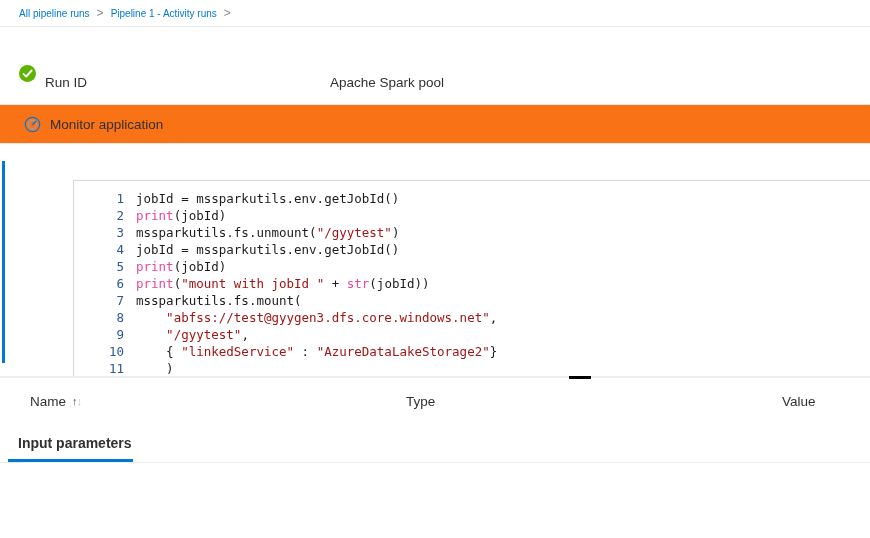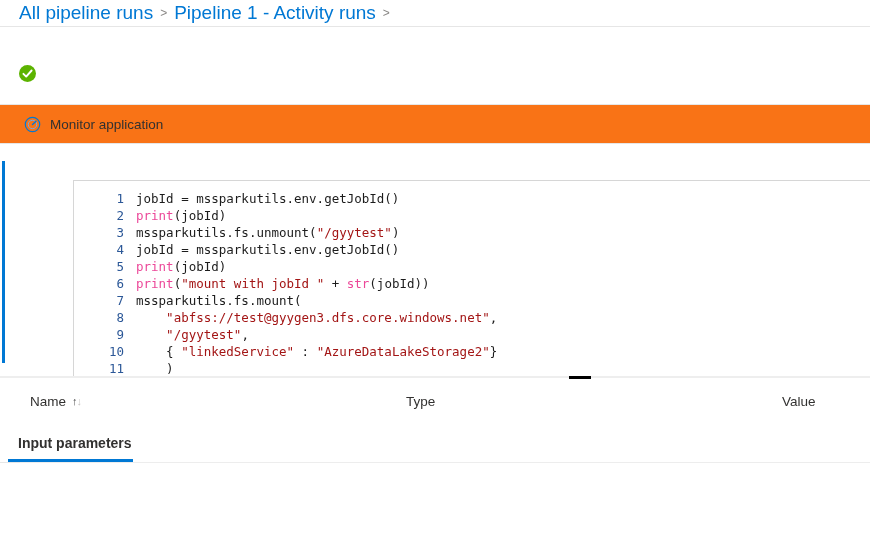--- a/index.html
+++ b/index.html
@@ -23,21 +23,21 @@
     height: 27px;
     display: flex;
     align-items: center;
     padding-left: 19px;
     box-sizing: border-box;
     border-bottom: 1px solid #e6e6e6;
     background: #ffffff;
   }
   .crumb-link {
     color: #0078d4;
-    font-size: 19px;
+    font-size: 10px;
     cursor: pointer;
     white-space: nowrap;
   }
   .crumb-sep {
     color: #8a8886;
     font-size: 12px;
     margin: 0 7px;
     user-select: none;
   }
 
@@ -280,20 +280,24 @@
   <span class="crumb-sep">&gt;</span>
 </div>
 
 <div id="summary">
   <span id="status-icon">
     <svg width="17" height="17" viewBox="0 0 17 17">
       <circle cx="8.5" cy="8.5" r="8.5" fill="#5cb300"></circle>
       <path d="M4.4 8.8 L7.2 11.6 L12.6 5.5" stroke="#ffffff" stroke-width="1.9" fill="none" stroke-linecap="round" stroke-linejoin="round"></path>
     </svg>
   </span>
+  <div id="summary-cols">
+    <span class="sum-col" id="col-runid">Run ID</span>
+    <span class="sum-col" id="col-pool">Apache Spark pool</span>
+  </div>
 </div>
 
 <div id="commandbar">
   <button class="cmd-btn" id="cmd-monitor">
     <span class="cmd-icon">
       <svg width="17" height="17" viewBox="0 0 17 17">
         <circle cx="8.5" cy="8.5" r="7.2" stroke="#0078d4" stroke-width="1.2" fill="none"></circle>
         <circle cx="8.5" cy="8.5" r="4.2" stroke="#7aa8e0" stroke-width="1" fill="none"></circle>
         <path d="M8.5 8.5 L12 5.2" stroke="#0078d4" stroke-width="1.3" stroke-linecap="round"></path>
       </svg>

